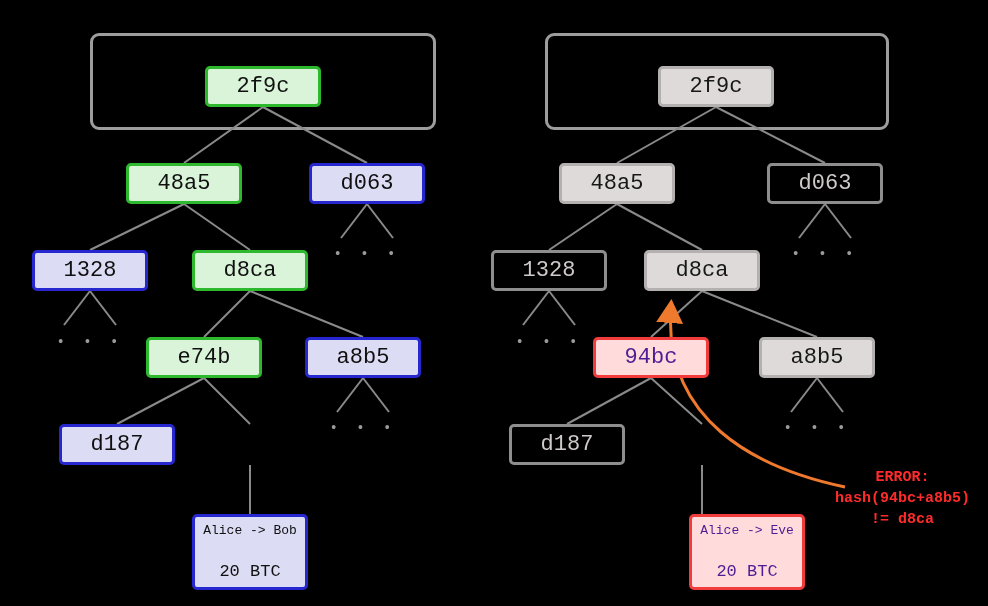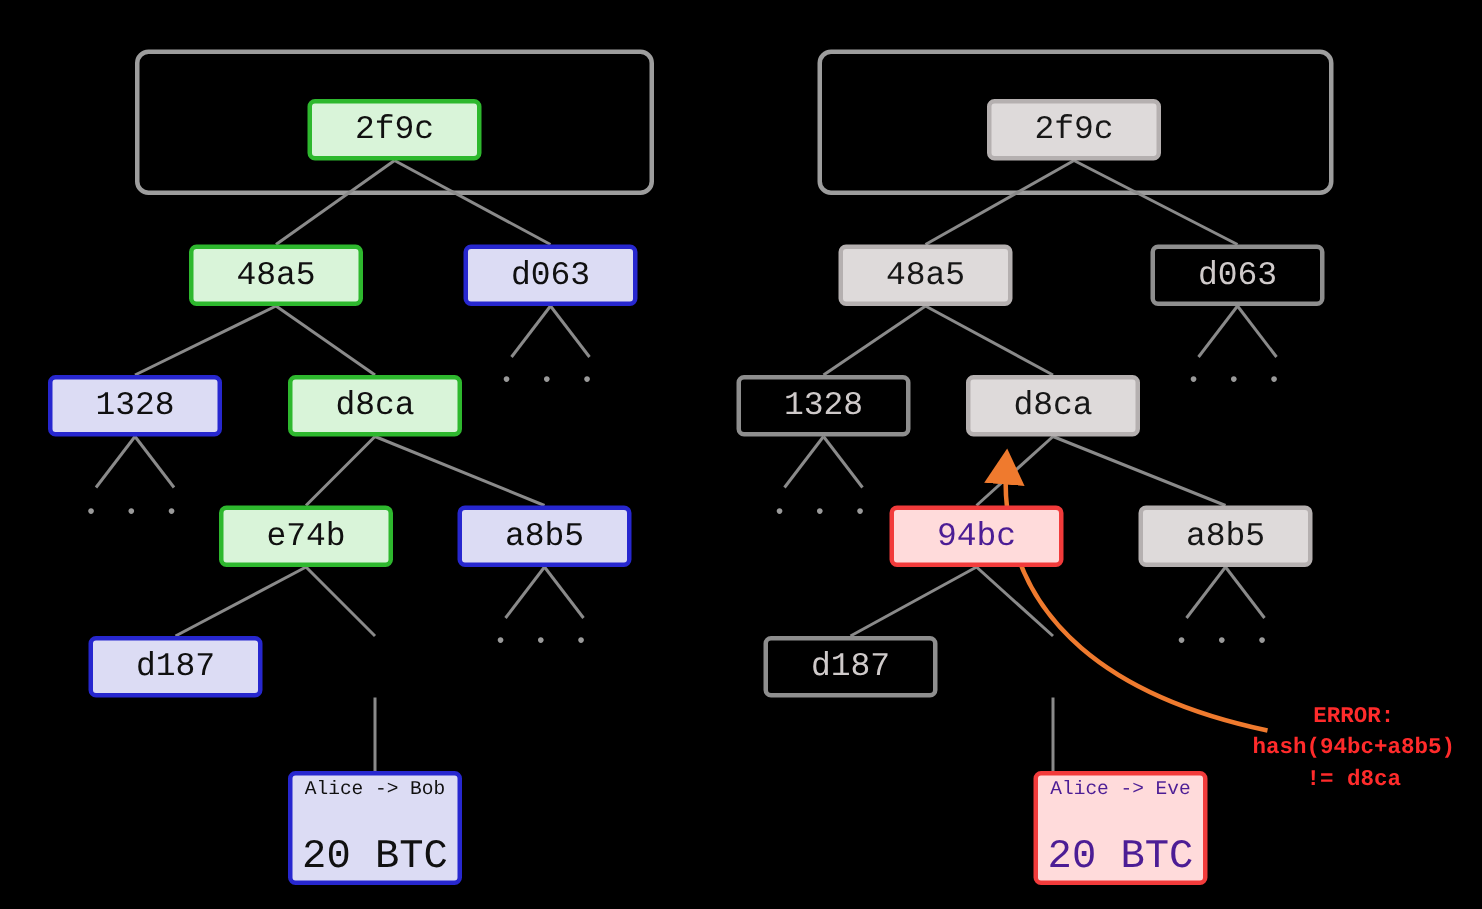--- a/index.html
+++ b/index.html
@@ -12,21 +12,21 @@
     box-sizing:border-box;z-index:0;background:transparent;
   }
   .edges{position:absolute;left:0;top:0;z-index:1;}
   .node{
     position:absolute;width:116px;height:41px;box-sizing:border-box;
     border:3px solid;border-radius:5px;display:flex;align-items:center;
     justify-content:center;font-size:22px;z-index:2;
   }
   .leaf{height:76px;flex-direction:column;gap:24px;}
   .leaf .l1{font-size:13px;}
-  .leaf .l2{font-size:27px;}
+  .leaf .l2{font-size:17px;}
   .green{border-color:#2eb82e;background:#d9f4d9;color:#101010;}
   .blue{border-color:#2727cf;background:#dcdcf4;color:#101010;}
   .grayfill{border-color:#b5b0b0;background:#dedada;color:#171717;}
   .outline{border-color:#8e8e8e;background:#000;color:#cfcaca;}
   .rednode{border-color:#f23b3b;background:#ffdbdb;color:#4c1d95;}
   .dots{
     position:absolute;transform:translate(-50%,-50%);color:#9a9a9a;
     font-size:14px;letter-spacing:5px;white-space:nowrap;z-index:2;
   }
   .errtext{

